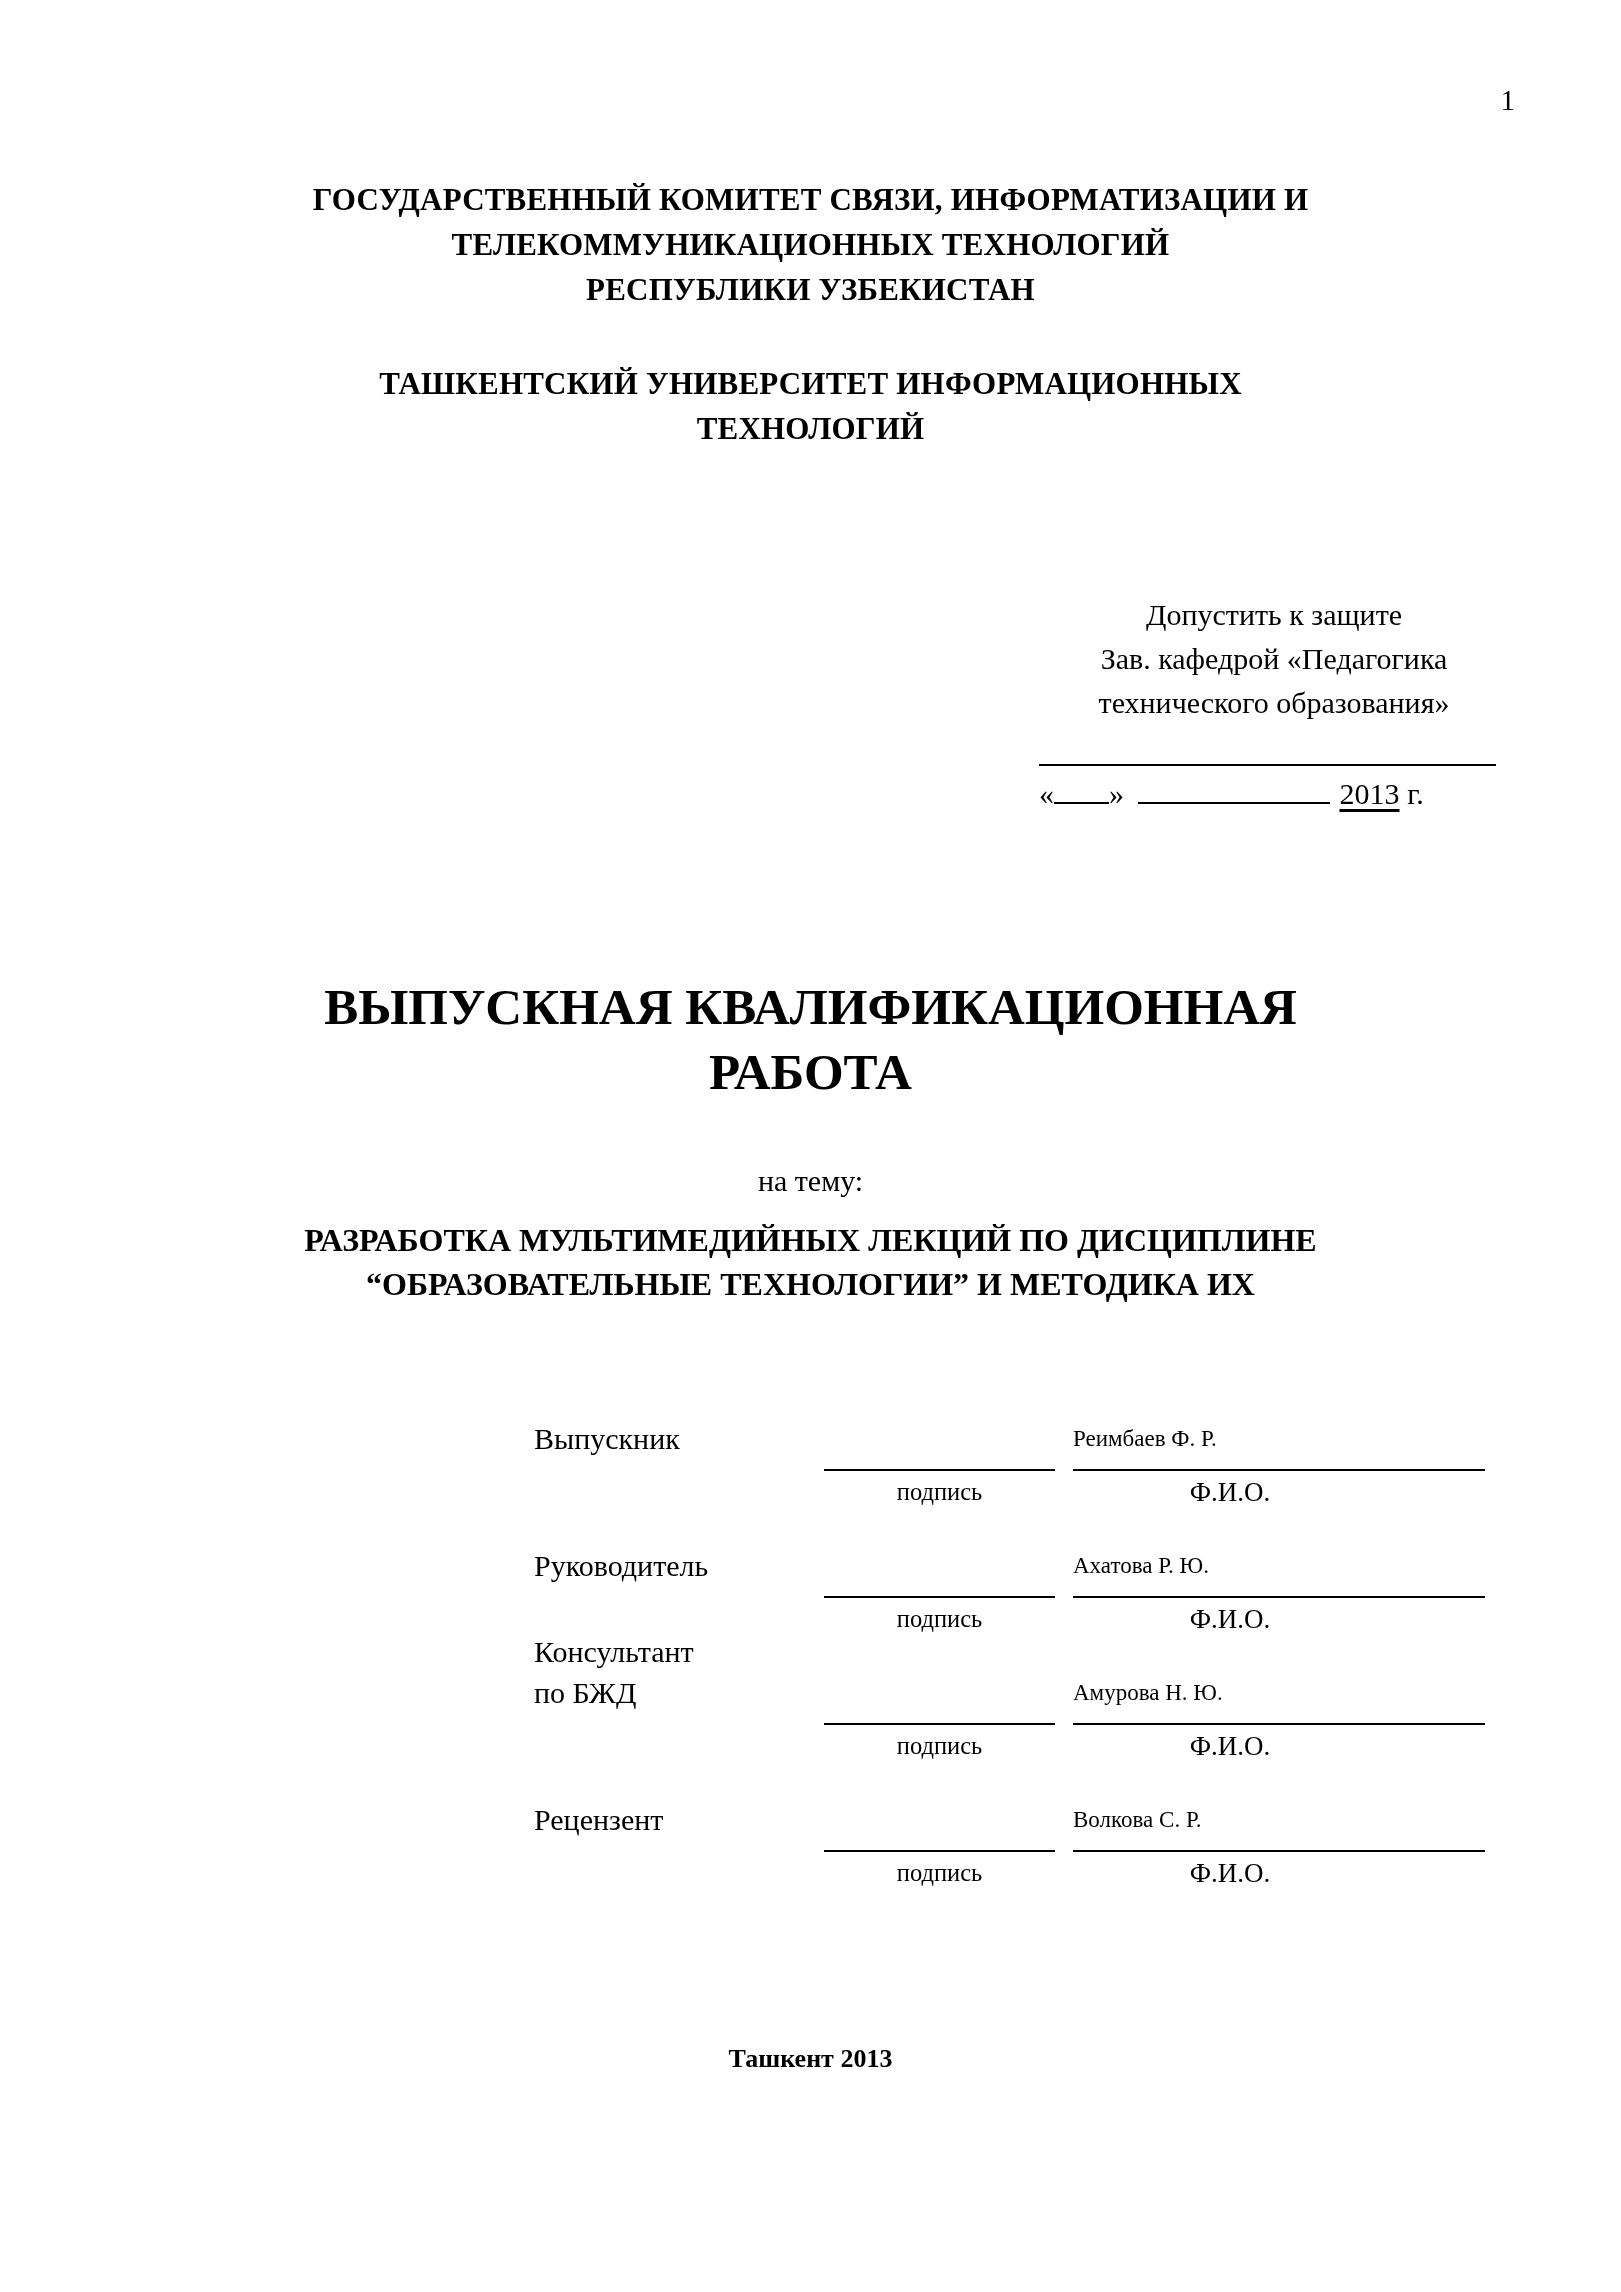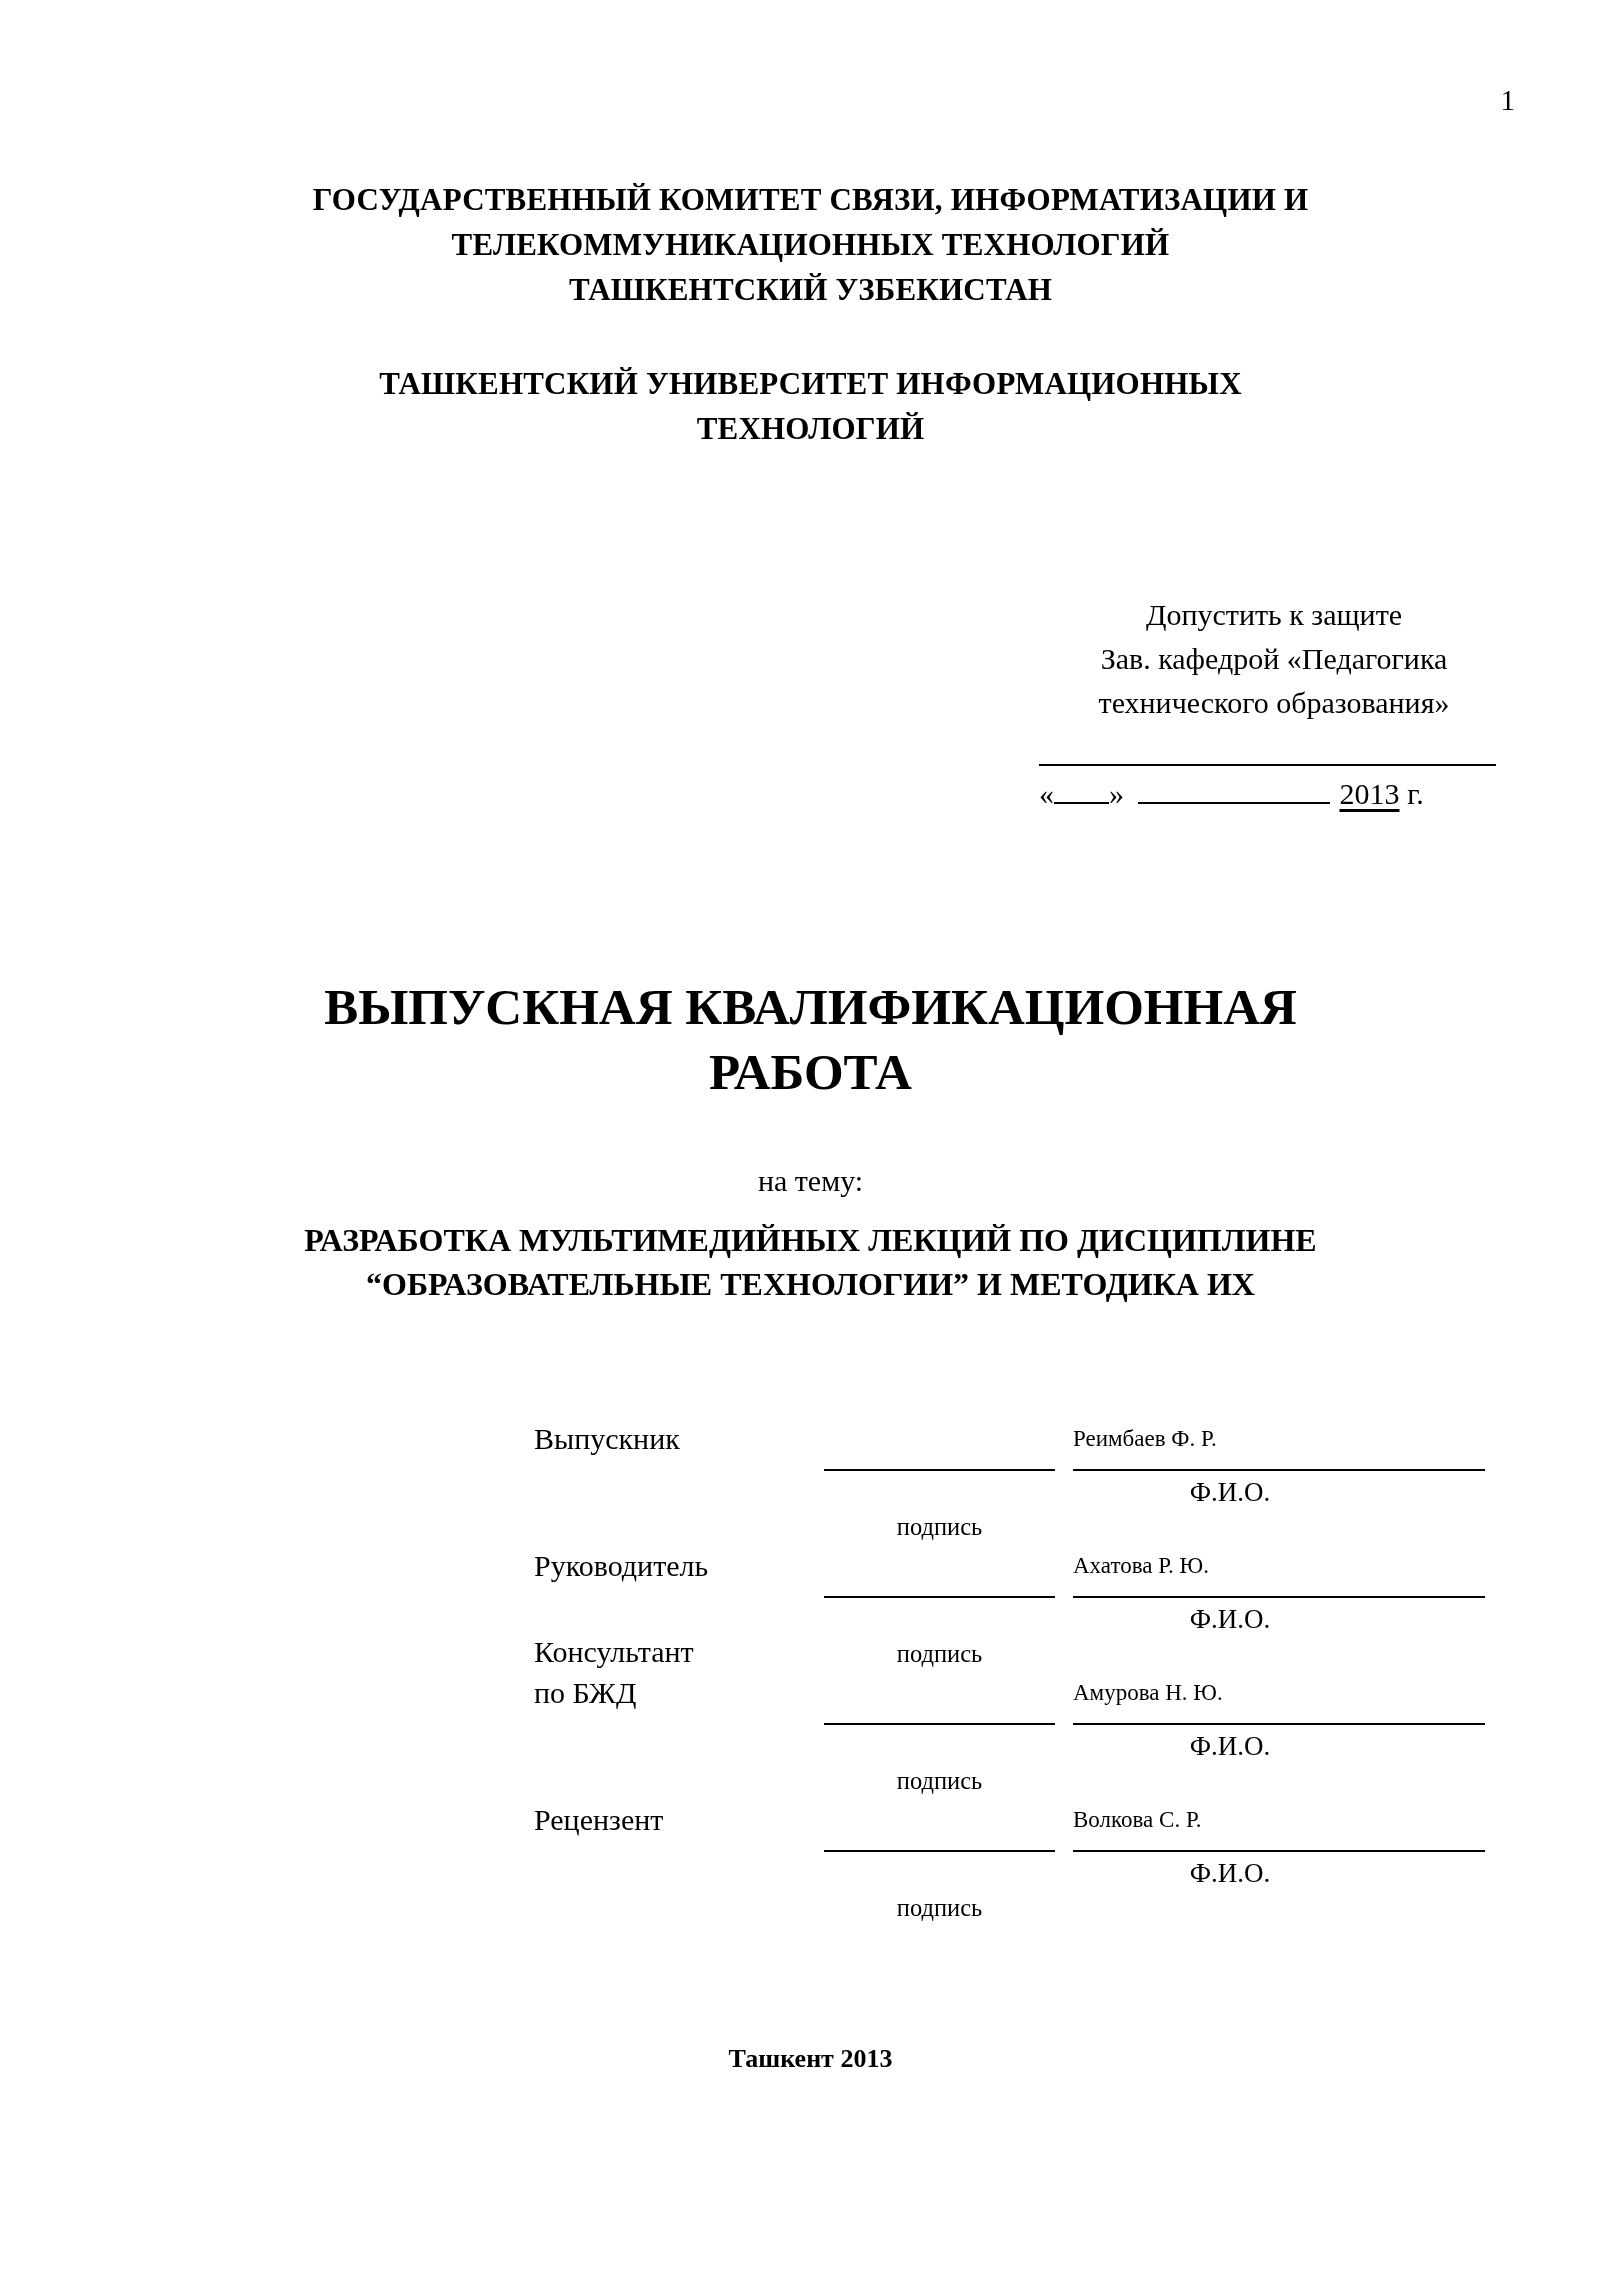--- a/index.html
+++ b/index.html
@@ -160,21 +160,20 @@
     border-top: 2px solid #000;
   }
   .sig-signcaption {
     position: absolute;
     left: 290px;
     top: 61px;
     width: 231px;
     text-align: center;
     font-size: 24.5px;
     line-height: 33px;
-    margin-top: 35px;
   }
   .sig-name {
     position: absolute;
     left: 539px;
     top: 3.9px;
     width: 412px;
     font-size: 23px;
     line-height: 41px;
   }
   .sig-nameline {
@@ -208,21 +207,21 @@
 </head>
 <body>
 
 <div class="page">
 
   <div class="page-number">1</div>
 
   <div class="heading-block">
     <div class="heading-line">ГОСУДАРСТВЕННЫЙ КОМИТЕТ СВЯЗИ, ИНФОРМАТИЗАЦИИ И</div>
     <div class="heading-line">ТЕЛЕКОММУНИКАЦИОННЫХ ТЕХНОЛОГИЙ</div>
-    <div class="heading-line">ТАШКЕНТСКИЙ УЗБЕКИСТАН</div>
+    <div class="heading-line">РЕСПУБЛИКИ УЗБЕКИСТАН</div>
     <div class="heading-gap"></div>
     <div class="heading-line">ТАШКЕНТСКИЙ УНИВЕРСИТЕТ ИНФОРМАЦИОННЫХ</div>
     <div class="heading-line">ТЕХНОЛОГИЙ</div>
   </div>
 
   <div class="approval-block">
     <div class="approval-line">Допустить к защите</div>
     <div class="approval-line">Зав. кафедрой «Педагогика</div>
     <div class="approval-line">технического образования»</div>
 

